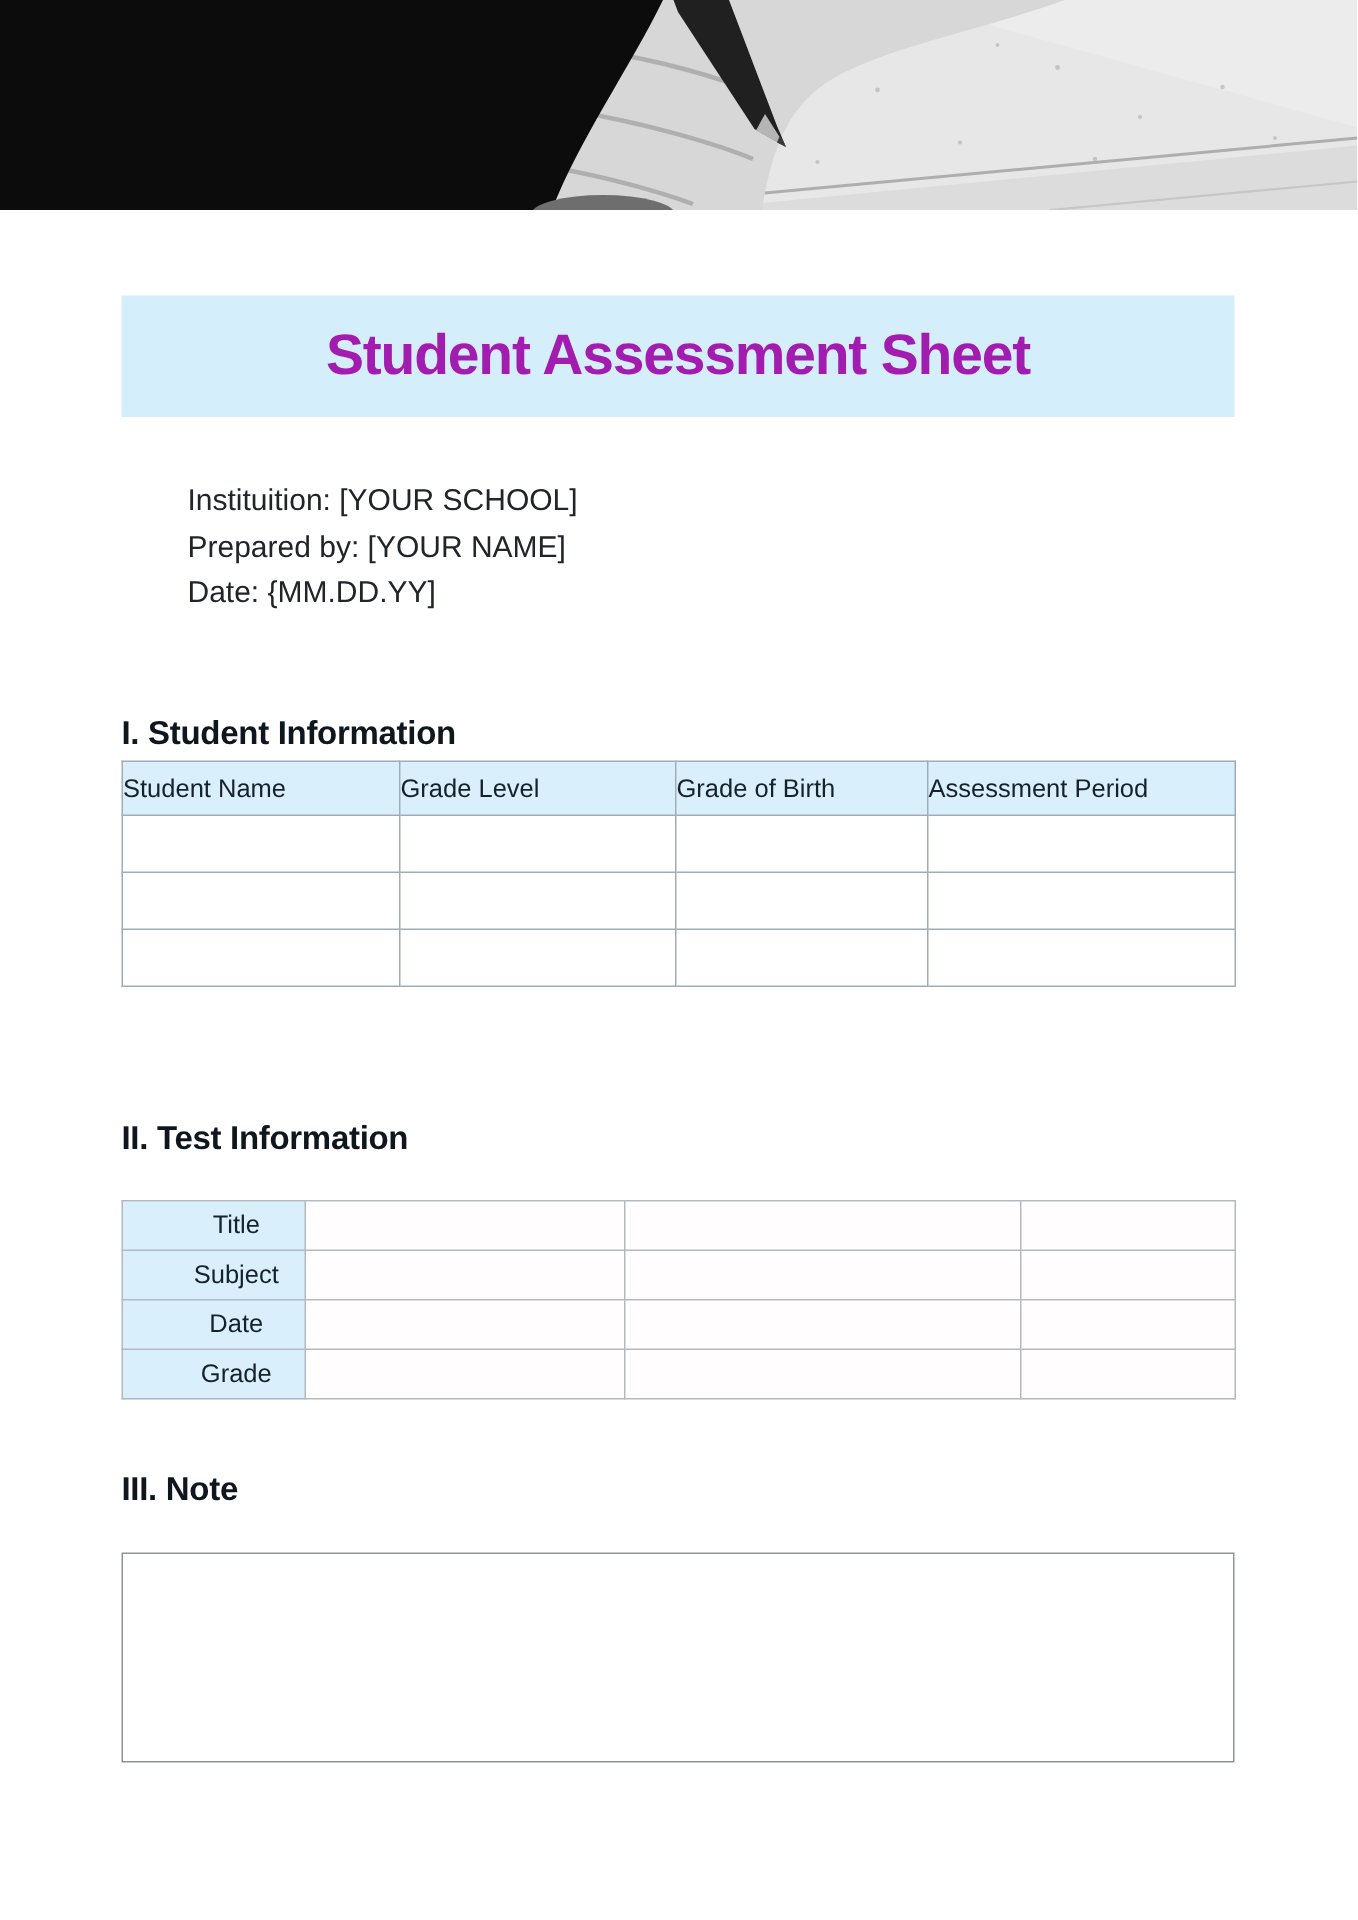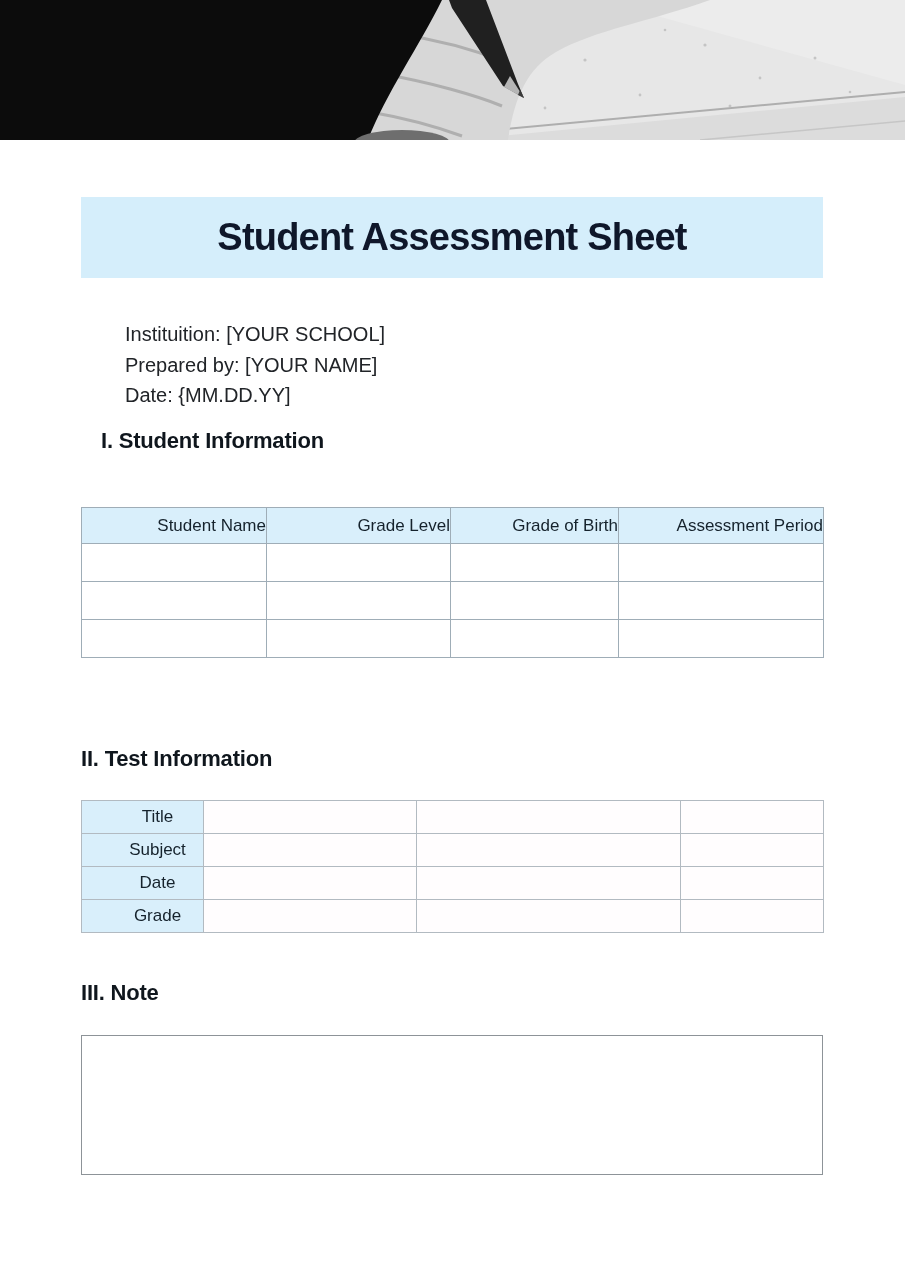--- a/index.html
+++ b/index.html
@@ -9,37 +9,37 @@
 
   .hero { position:absolute; left:0; top:0; width:905px; height:140px; }
   .hero svg { display:block; width:100%; height:100%; }
 
   .banner {
     position:absolute; left:81px; top:197px; width:742px; height:81px;
     background:var(--banner-bg,#d5eefb);
     display:flex; align-items:center; justify-content:center;
   }
   .banner h1 {
-    font-size:38px; font-weight:700; letter-spacing:-0.8px; color:#0f172a;
+    font-size:38px; font-weight:700; letter-spacing:-0.8px; color:#a21caf;
   }
 
   .meta { position:absolute; left:125px; top:319px; font-size:20px; line-height:30.5px; color:#212428; }
 
   .sec-heading { position:absolute; left:81px; font-size:22px; font-weight:700; color:#0f161d; letter-spacing:-0.2px; }
-  #h-student { top:428px;margin-left:20px; }
+  #h-student { top:476px; }
   #h-test    { top:746px; }
   #h-note    { top:980px; }
 
   table { border-collapse:collapse; table-layout:fixed; position:absolute; left:81px; }
 
   .t1 { top:507px; width:742px; }
   .t1 th {
     background:var(--table-header-bg,#d9effb);
     height:36px; font-size:17px; font-weight:500; color:#15222c;
-    border:1px solid var(--table-border,#9fadb7); text-align:right; vertical-align:middle;padding-left:12px;
+    border:1px solid var(--table-border,#9fadb7); text-align:left; vertical-align:middle;
   }
   .t1 td {
     height:38px; border:1px solid var(--table-border,#9fadb7);
     font-size:15px; color:#101418; text-align:center; vertical-align:middle;
     background:#ffffff;
   }
   .t1 .c1{width:185px}.t1 .c2{width:184px}.t1 .c3{width:168px}.t1 .c4{width:205px}
 
   .t2 { top:800px; width:742px; }
   .t2 th {

